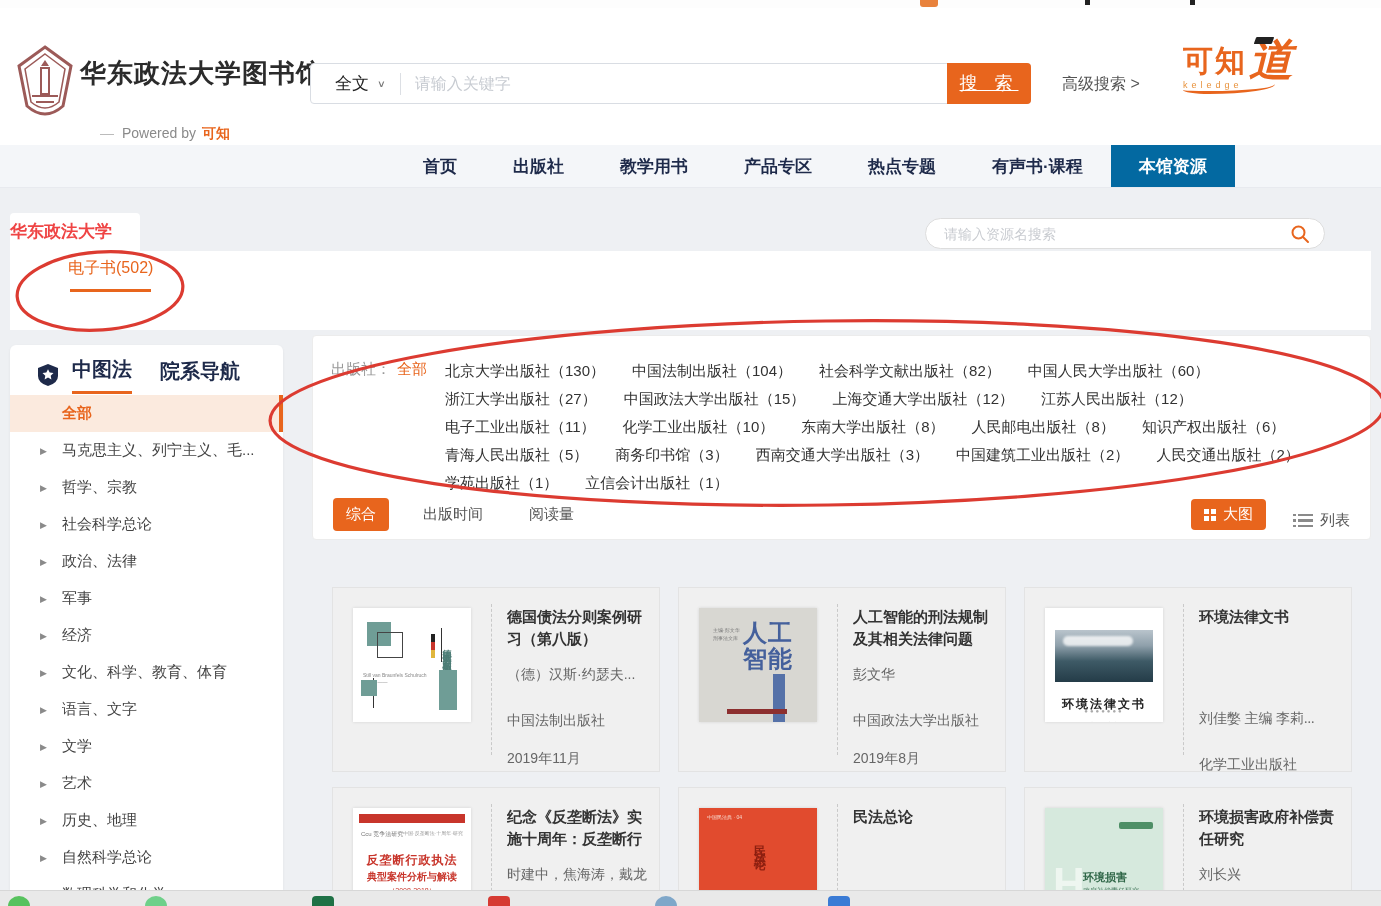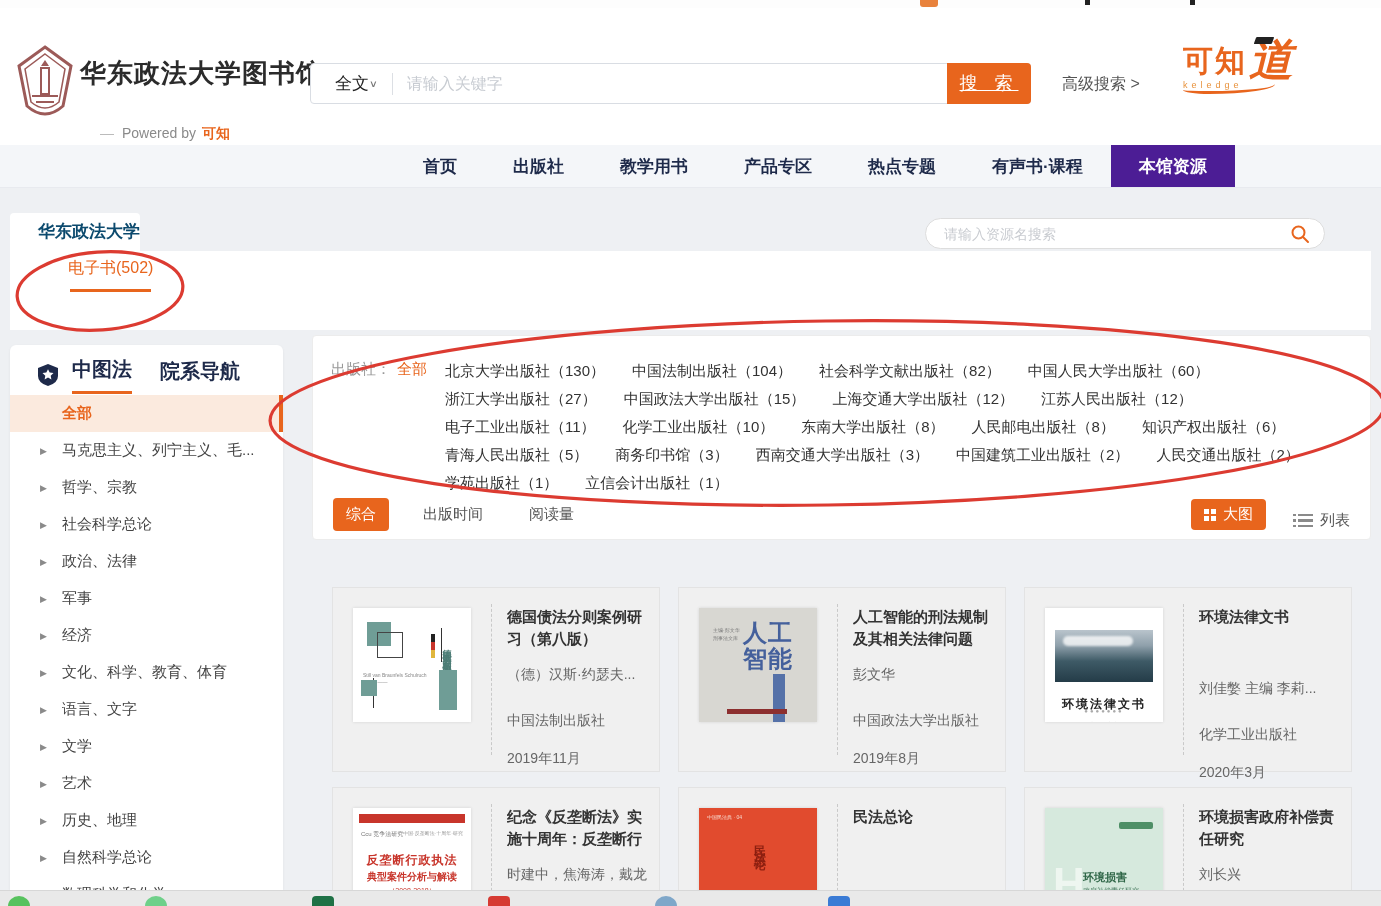--- a/index.html
+++ b/index.html
@@ -14,43 +14,43 @@
 
   
   .header { position:absolute; top:8px; left:0; width:1381px; height:137px; background:#fff; }
   .uni-logo { position:absolute; left:14px; top:36px; }
   .site-title { position:absolute; left:80px; top:48px; font-size:26px; font-weight:bold; color:#2b2b2b; letter-spacing:1px; }
   .powered { position:absolute; left:100px; top:117px; font-size:14px; color:#8a8a8a; }
   .powered .dash { color:#bbb; margin-right:8px; }
   .powered .brand { color:#e8651d; font-weight:bold; margin-left:6px; }
 
   .search-bar { position:absolute; left:310px; top:55px; width:721px; height:41px; border:1px solid #d9dde3; border-radius:4px; background:#fff; display:flex; align-items:center; }
-  .scope { display:flex; align-items:center; gap:0; padding:0 14px 0 24px; font-size:17px; color:#222; cursor:pointer; }
+  .scope { display:flex; align-items:center; gap:8px; padding:0 14px 0 24px; font-size:17px; color:#222; cursor:pointer; }
   .scope .chev { font-size:12px; color:#777; transform:scaleY(0.8); }
   .search-divider { width:1px; height:22px; background:#dcdfe4; }
   .search-input { flex:1; border:none; outline:none; font-size:16px; padding:0 14px; color:#333; height:100%; background:transparent; }
   .search-input::placeholder { color:#c8ccd2; }
   .search-btn { width:84px; height:41px; margin:-1px -1px -1px 0; background:#e8651d; color:#fff; font-size:18px; letter-spacing:6px; border:none; border-radius:0 4px 4px 0; cursor:pointer; text-align:center; line-height:41px;text-decoration:underline; }
   .adv-search { position:absolute; left:1062px; top:66px; font-size:16px; color:#555; cursor:pointer; }
 
   .keledge { position:absolute; left:1183px; top:33px; width:135px; }
   .keledge .row { display:flex; align-items:flex-start; }
   .keledge .kz { font-size:30px; font-weight:bold; color:#e8651d; letter-spacing:2px; }
   .keledge .dao { font-size:44px; color:#e8651d; font-family:"Liberation Serif","DejaVu Serif",serif; font-style:italic; font-weight:bold; line-height:40px; margin-left:2px; position:relative; }
   .keledge .cap { position:absolute; top:-4px; left:6px; width:18px; height:7px; background:#222; transform:skewX(-20deg); border-radius:1px; }
   .keledge .sub { font-size:9px; color:#e8923c; letter-spacing:4px; margin-top:-2px; }
   .keledge .swoosh { width:92px; height:14px; border-bottom:3px solid #e8651d; border-radius:0 0 100% 40%; margin-top:-10px; }
 
   
   .navbar { position:absolute; top:145px; left:0; width:1381px; height:43px; background:#f4f6f9; border-bottom:1px solid #e8eaef; display:flex; align-items:stretch; padding-left:395px; }
   .nav-item { font-size:17px; font-weight:bold; color:#1e2a4a; display:flex; align-items:center; padding:0 28px; cursor:pointer; }
-  .nav-item.active { background:#4c1d95; color:#fff; }
-
-  
-  .school-tab { position:absolute; left:10px; top:213px; width:130px; height:38px; background:#fff; border-radius:4px 4px 0 0; color:#0c4a6e; font-weight:bold; font-size:17px; text-align:right; line-height:38px; }
+  .nav-item.active { background:#0369a1; color:#fff; }
+
+  
+  .school-tab { position:absolute; left:10px; top:213px; width:130px; height:38px; background:#fff; border-radius:4px 4px 0 0; color:#ef4444; font-weight:bold; font-size:17px; text-align:left; line-height:38px; }
   .tabs-panel { position:absolute; left:10px; top:251px; width:1361px; height:79px; background:#fff; }
   .res-tabs { position:absolute; left:58px; top:7px; display:flex; gap:63px;flex-direction:column; }
   .res-tab { font-size:16px; color:#444; cursor:pointer; padding-bottom:13px; position:relative; }
   .res-tab.active { color:#e8651d; }
   .res-tab.active::after { content:""; position:absolute; left:2px; right:2px; bottom:0; height:3px; background:#e8651d; }
   .res-search { position:absolute; left:925px; top:218px; width:400px; height:31px; border:1px solid #ddd; border-radius:16px; background:#fff; display:flex; align-items:center; padding:0 14px 0 18px; }
   .res-search input { flex:1; border:none; outline:none; font-size:14px; color:#333; background:transparent; }
   .res-search input::placeholder { color:#c9ccd1; }
 
   
@@ -373,21 +373,21 @@
 <div class="card" style="left:1024px; top:587px;">
   <div class="cover c3">
     <div class="photo"></div>
     <div class="title">环境法律文书</div>
     <div class="sm">刘佳嫳 主编<br>李莉婷 王谨霞 副主编</div>
     <div class="logos">●●●●●●●</div>
   </div>
   <div class="vline"></div>
   <div class="info">
     <div class="bk-title">环境法律文书</div>
-    <div class="bk-author" style="margin-top:30px;">刘佳嫳 主编 李莉...</div>
+    <div class="bk-author" style="margin-top:60px;font-family:Liberation Serif, serif;">刘佳嫳 主编 李莉...</div>
     <div class="bk-pub">化学工业出版社</div>
     <div class="bk-date">2020年3月</div>
   </div>
 </div>
 
 <div class="card" style="left:332px; top:787px;">
   <div class="cover c4">
     <div class="band"></div>
     <div class="cca">Ccu 竞争法研究</div>
     <div class="rt">中国·反垄断法·十周年·研究</div>

